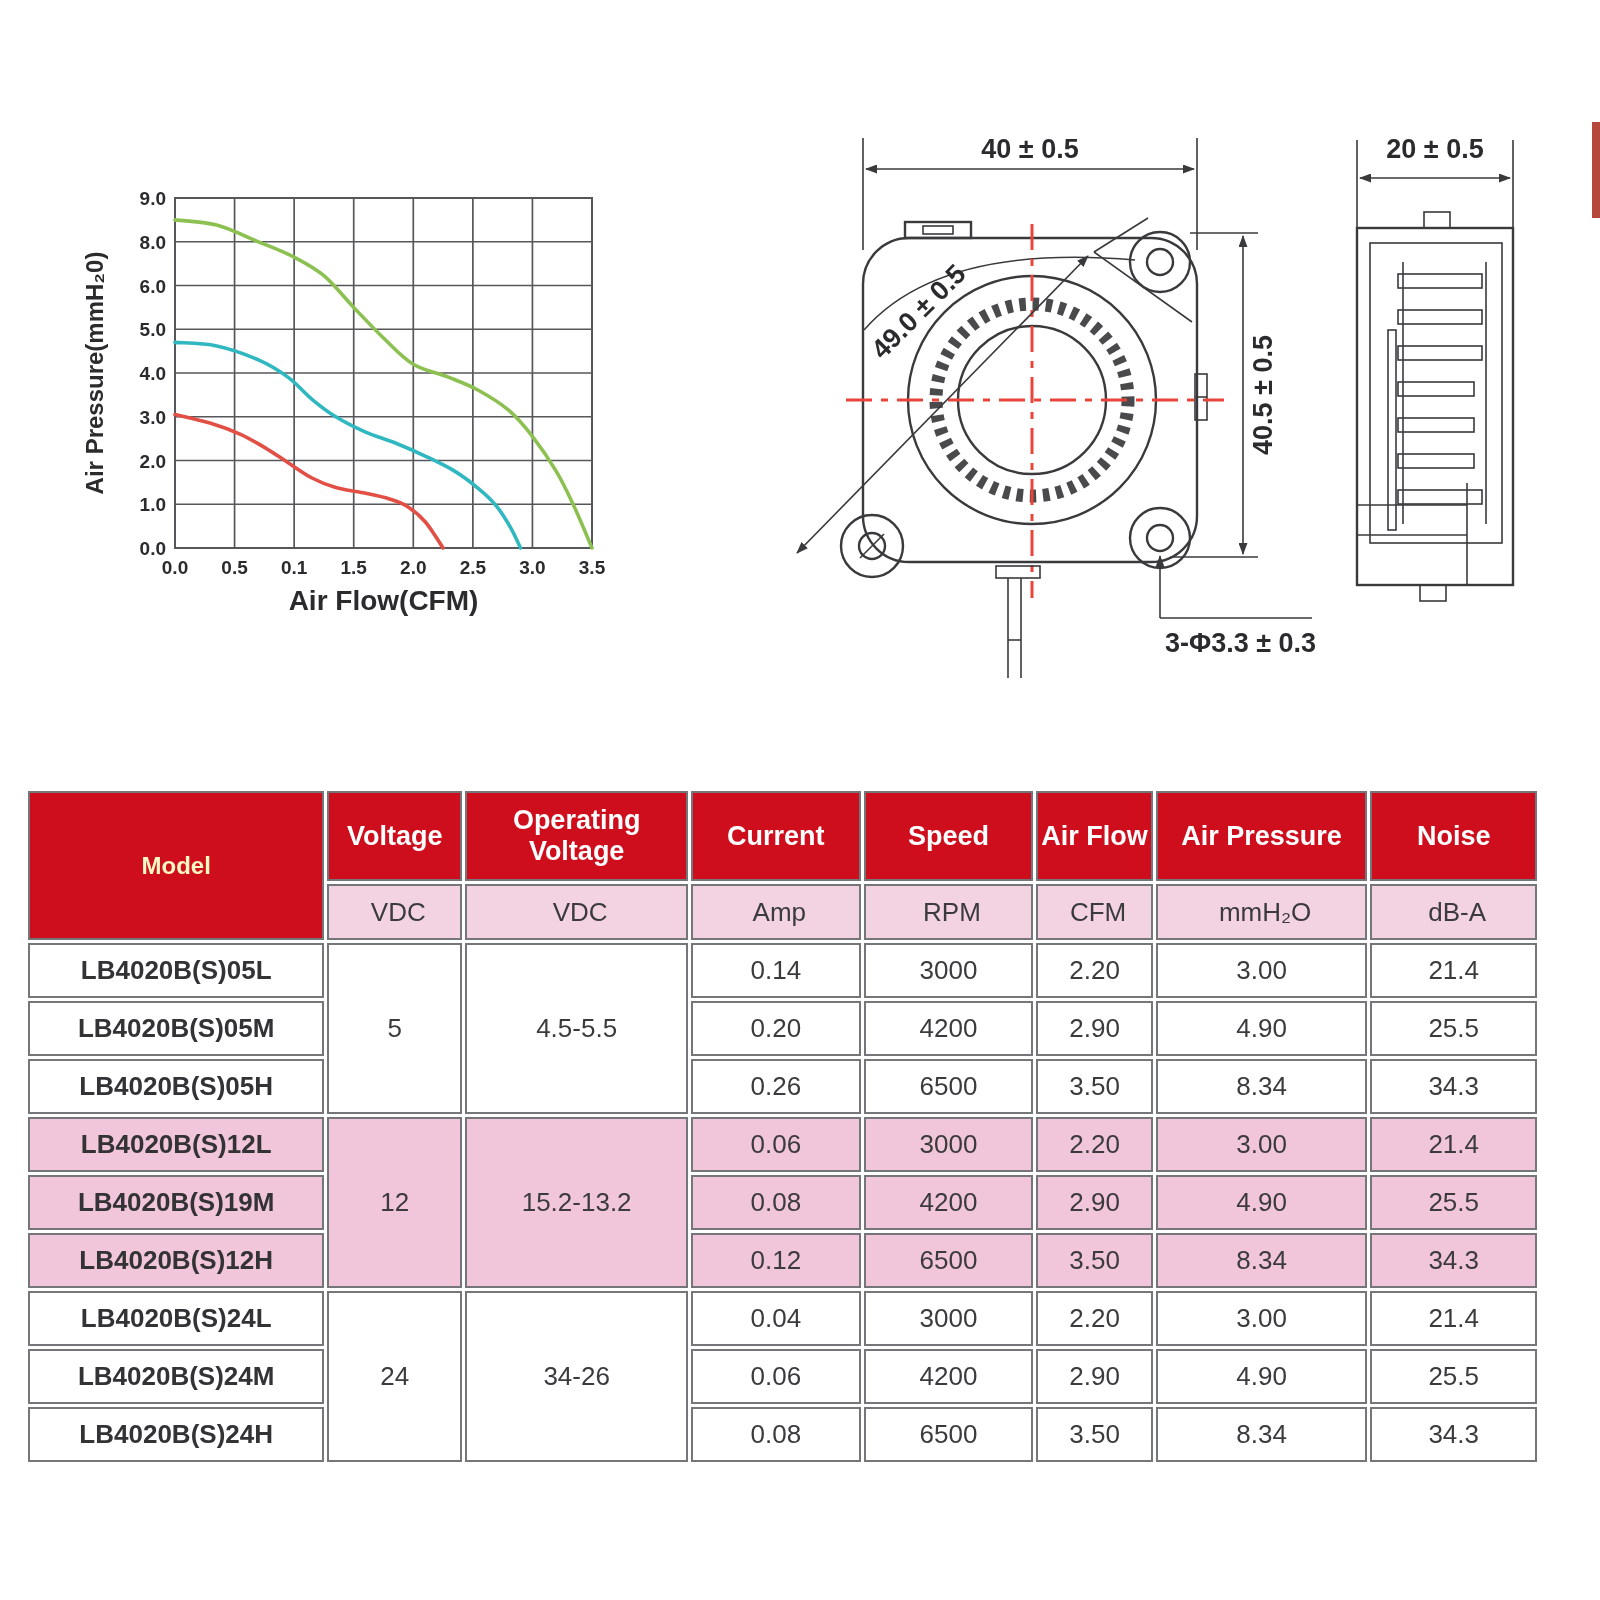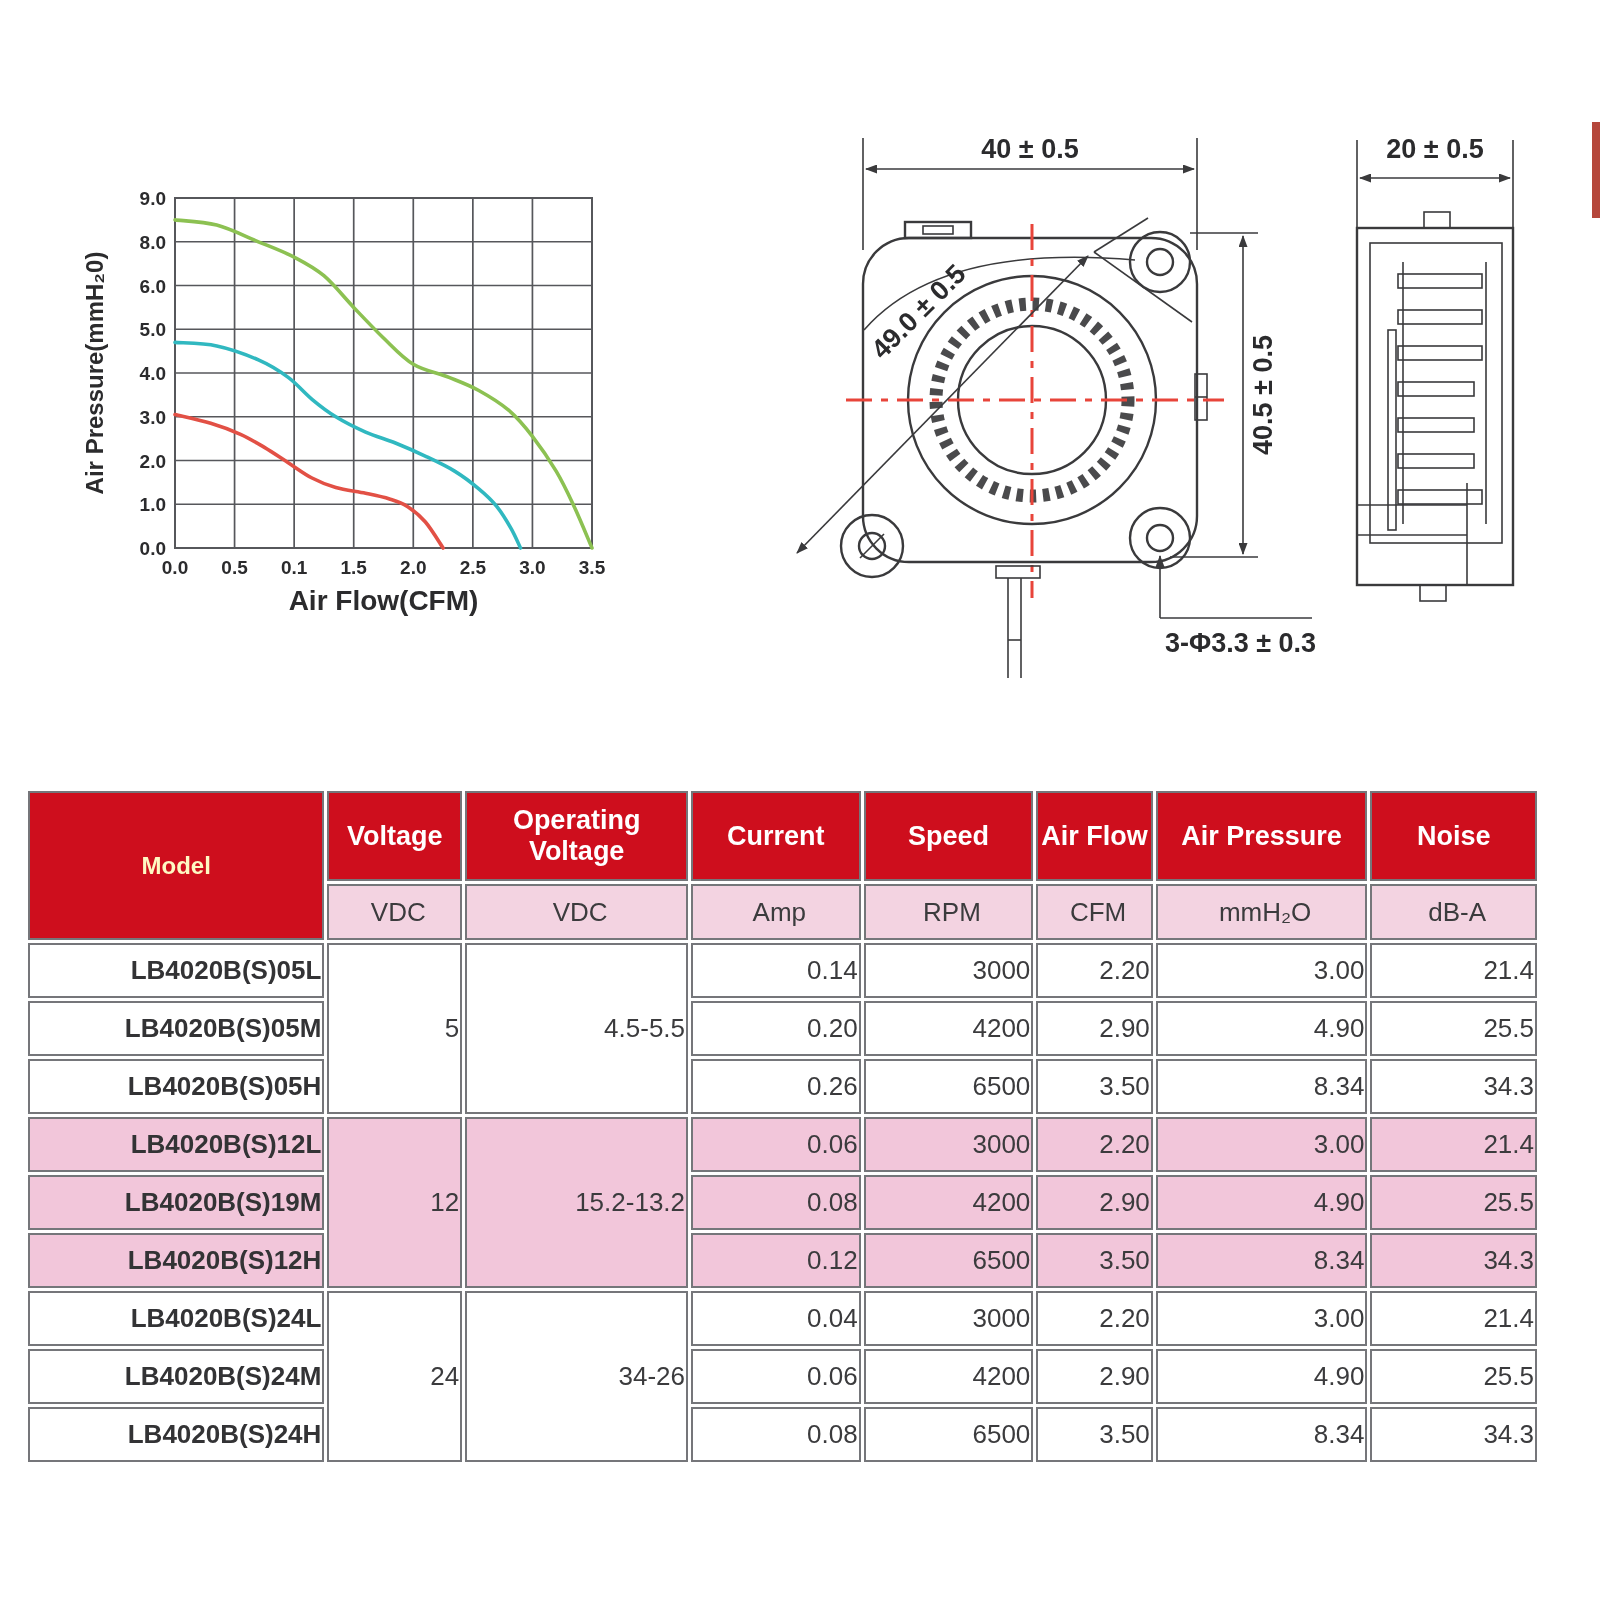--- a/index.html
+++ b/index.html
@@ -9,21 +9,21 @@
   .dl{stroke:#3a3a3c;stroke-width:2.4;fill:none;}
   .dthin{stroke:#3a3a3c;stroke-width:1.6;fill:none;}
   .dtxt{font-size:27px;font-weight:bold;fill:#2b2b2d;}
   .redline{stroke:#e8443a;stroke-width:3;fill:none;stroke-dasharray:26 9 7 9;}
   .accent-bar{position:absolute;left:1592px;top:122px;width:8px;height:96px;background:#b5473b;}
   .spec-table{position:absolute;left:25px;top:788px;width:1515px;border-spacing:3px;table-layout:fixed;}
   .spec-table th,.spec-table td{border:2px solid #75767a;text-align:center;vertical-align:middle;overflow:hidden;}
   .redhead{background:#ce0e1d;color:#ffffff;font-size:27px;font-weight:bold;height:84px;}
   .modelhead{background:#ce0e1d;color:#fef9c3;font-size:24px;font-weight:bold;}
   .unit{background:#f3d3e1;color:#3b3b3d;font-size:26px;font-weight:normal;height:50px;padding-left:8px;}
-  .spec-table td{background:#ffffff;color:#3b3b3d;font-size:26px;height:49px;text-align:right;}
+  .spec-table td{background:#ffffff;color:#3b3b3d;font-size:26px;height:49px;}
   .spec-table td.model{font-weight:bold;color:#333335;}
   .spec-table tr.hl td{background:#f2c6da;margin-top:37px;}
   .spec-table td.vspan{font-size:26px;}
 </style>
 </head>
 <body>
 
 <div class="canvas">
 
   <svg id="chart-svg" style="position:absolute;left:0;top:0;" width="680" height="660" viewBox="0 0 680 660">

